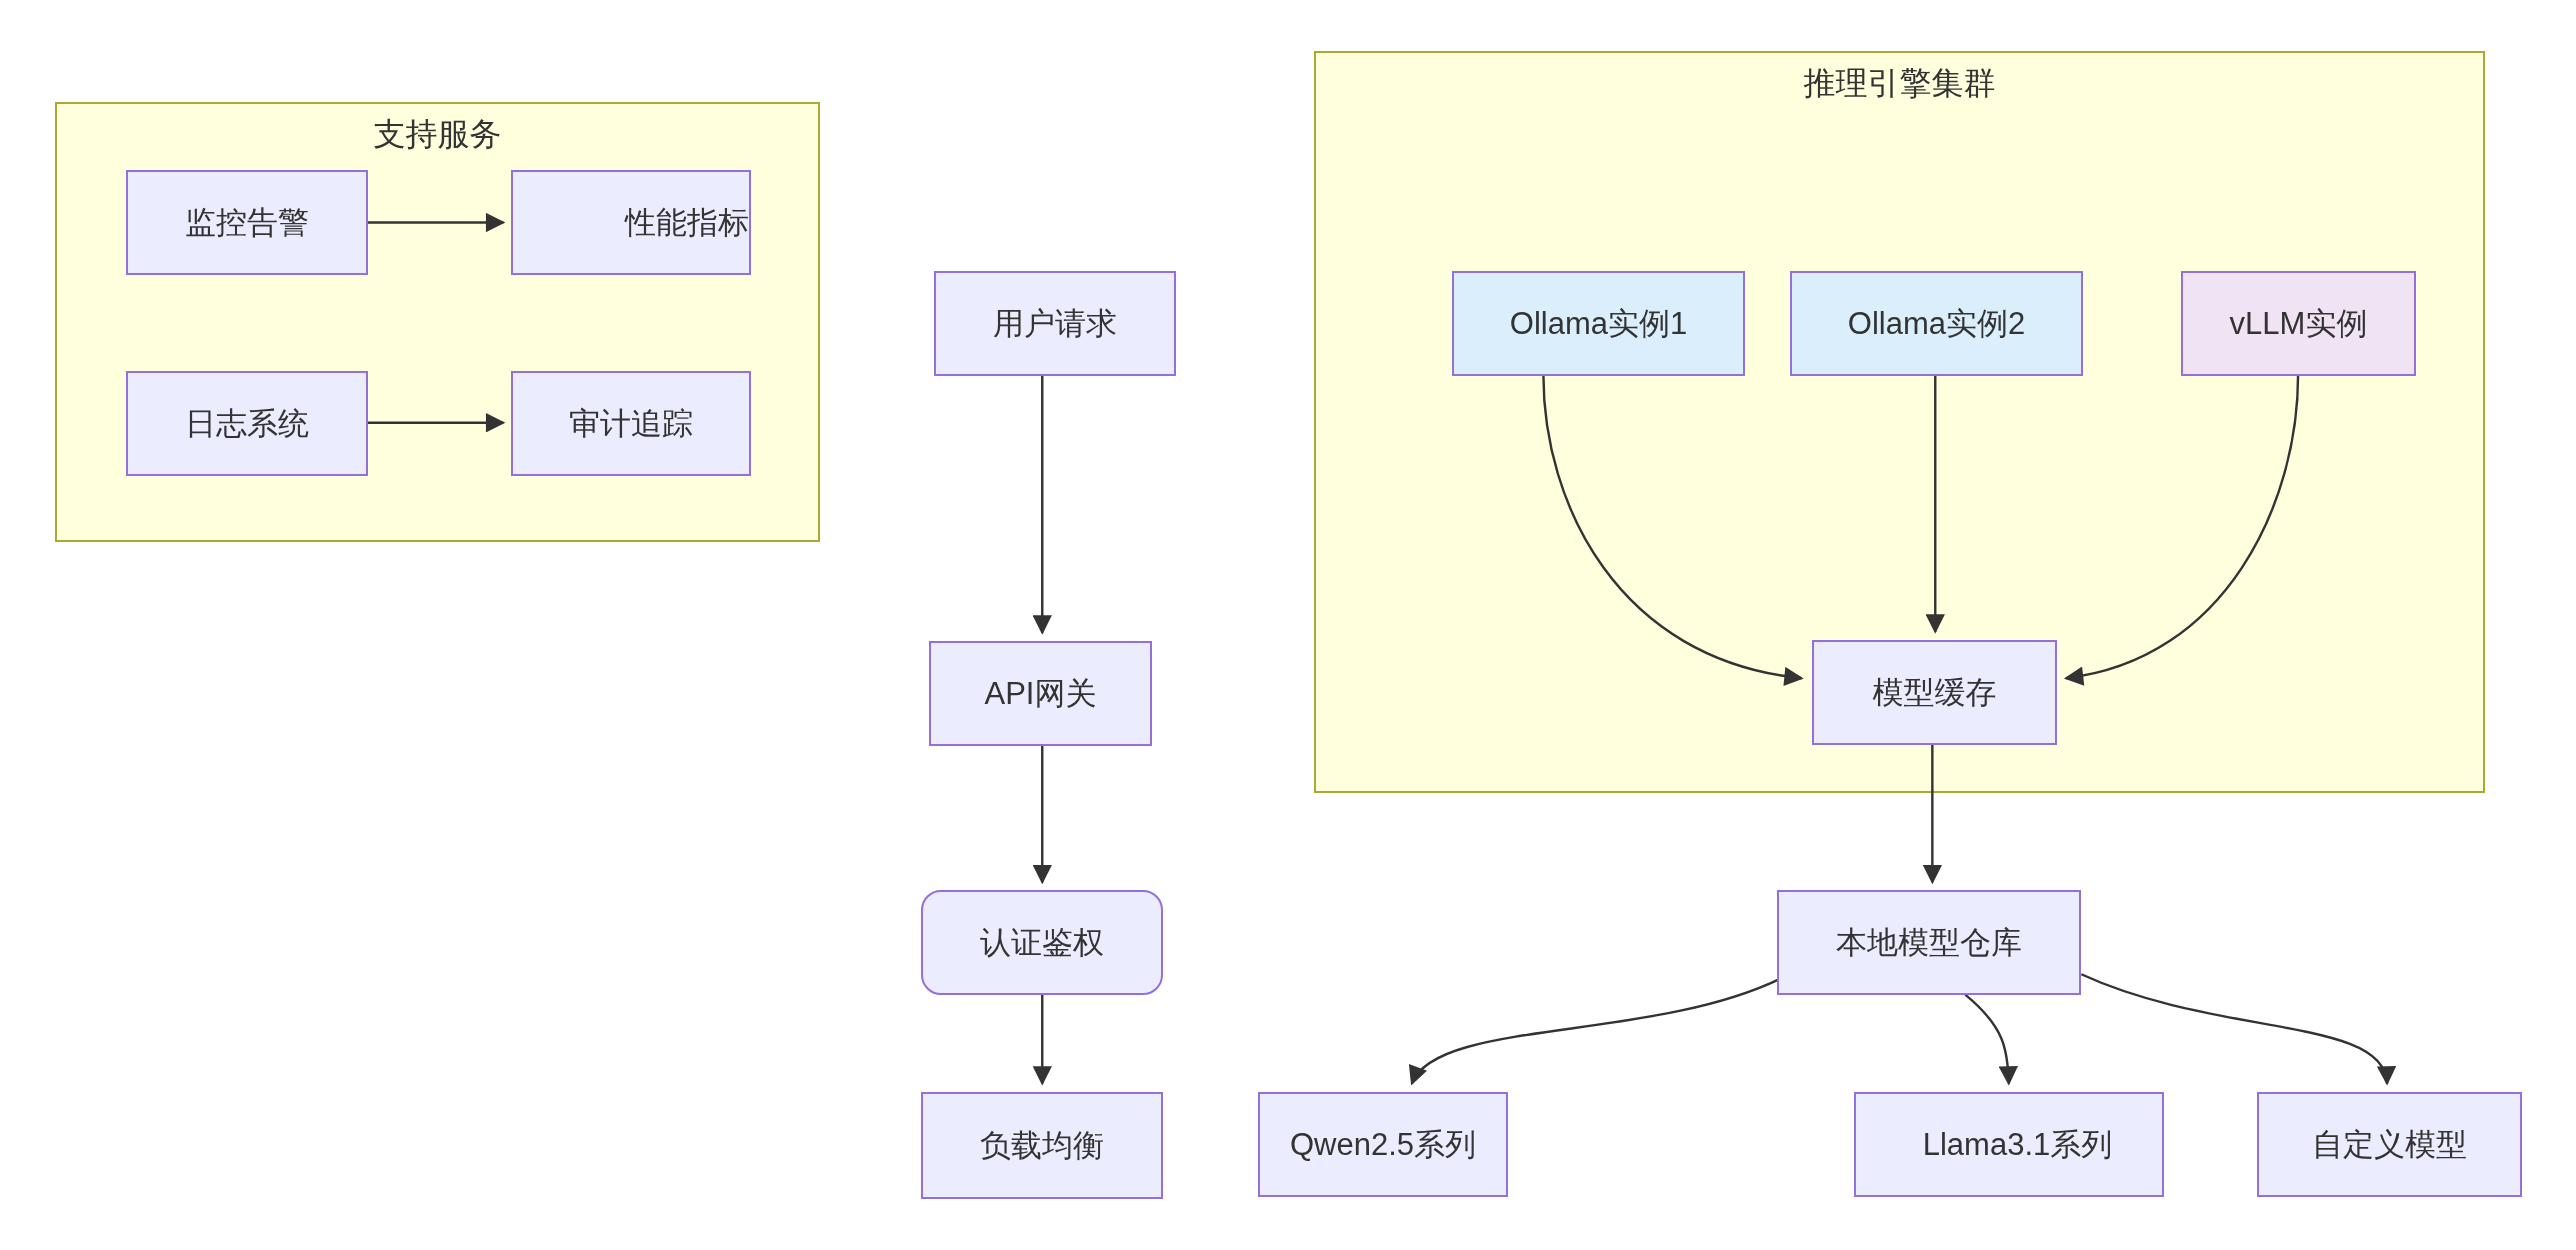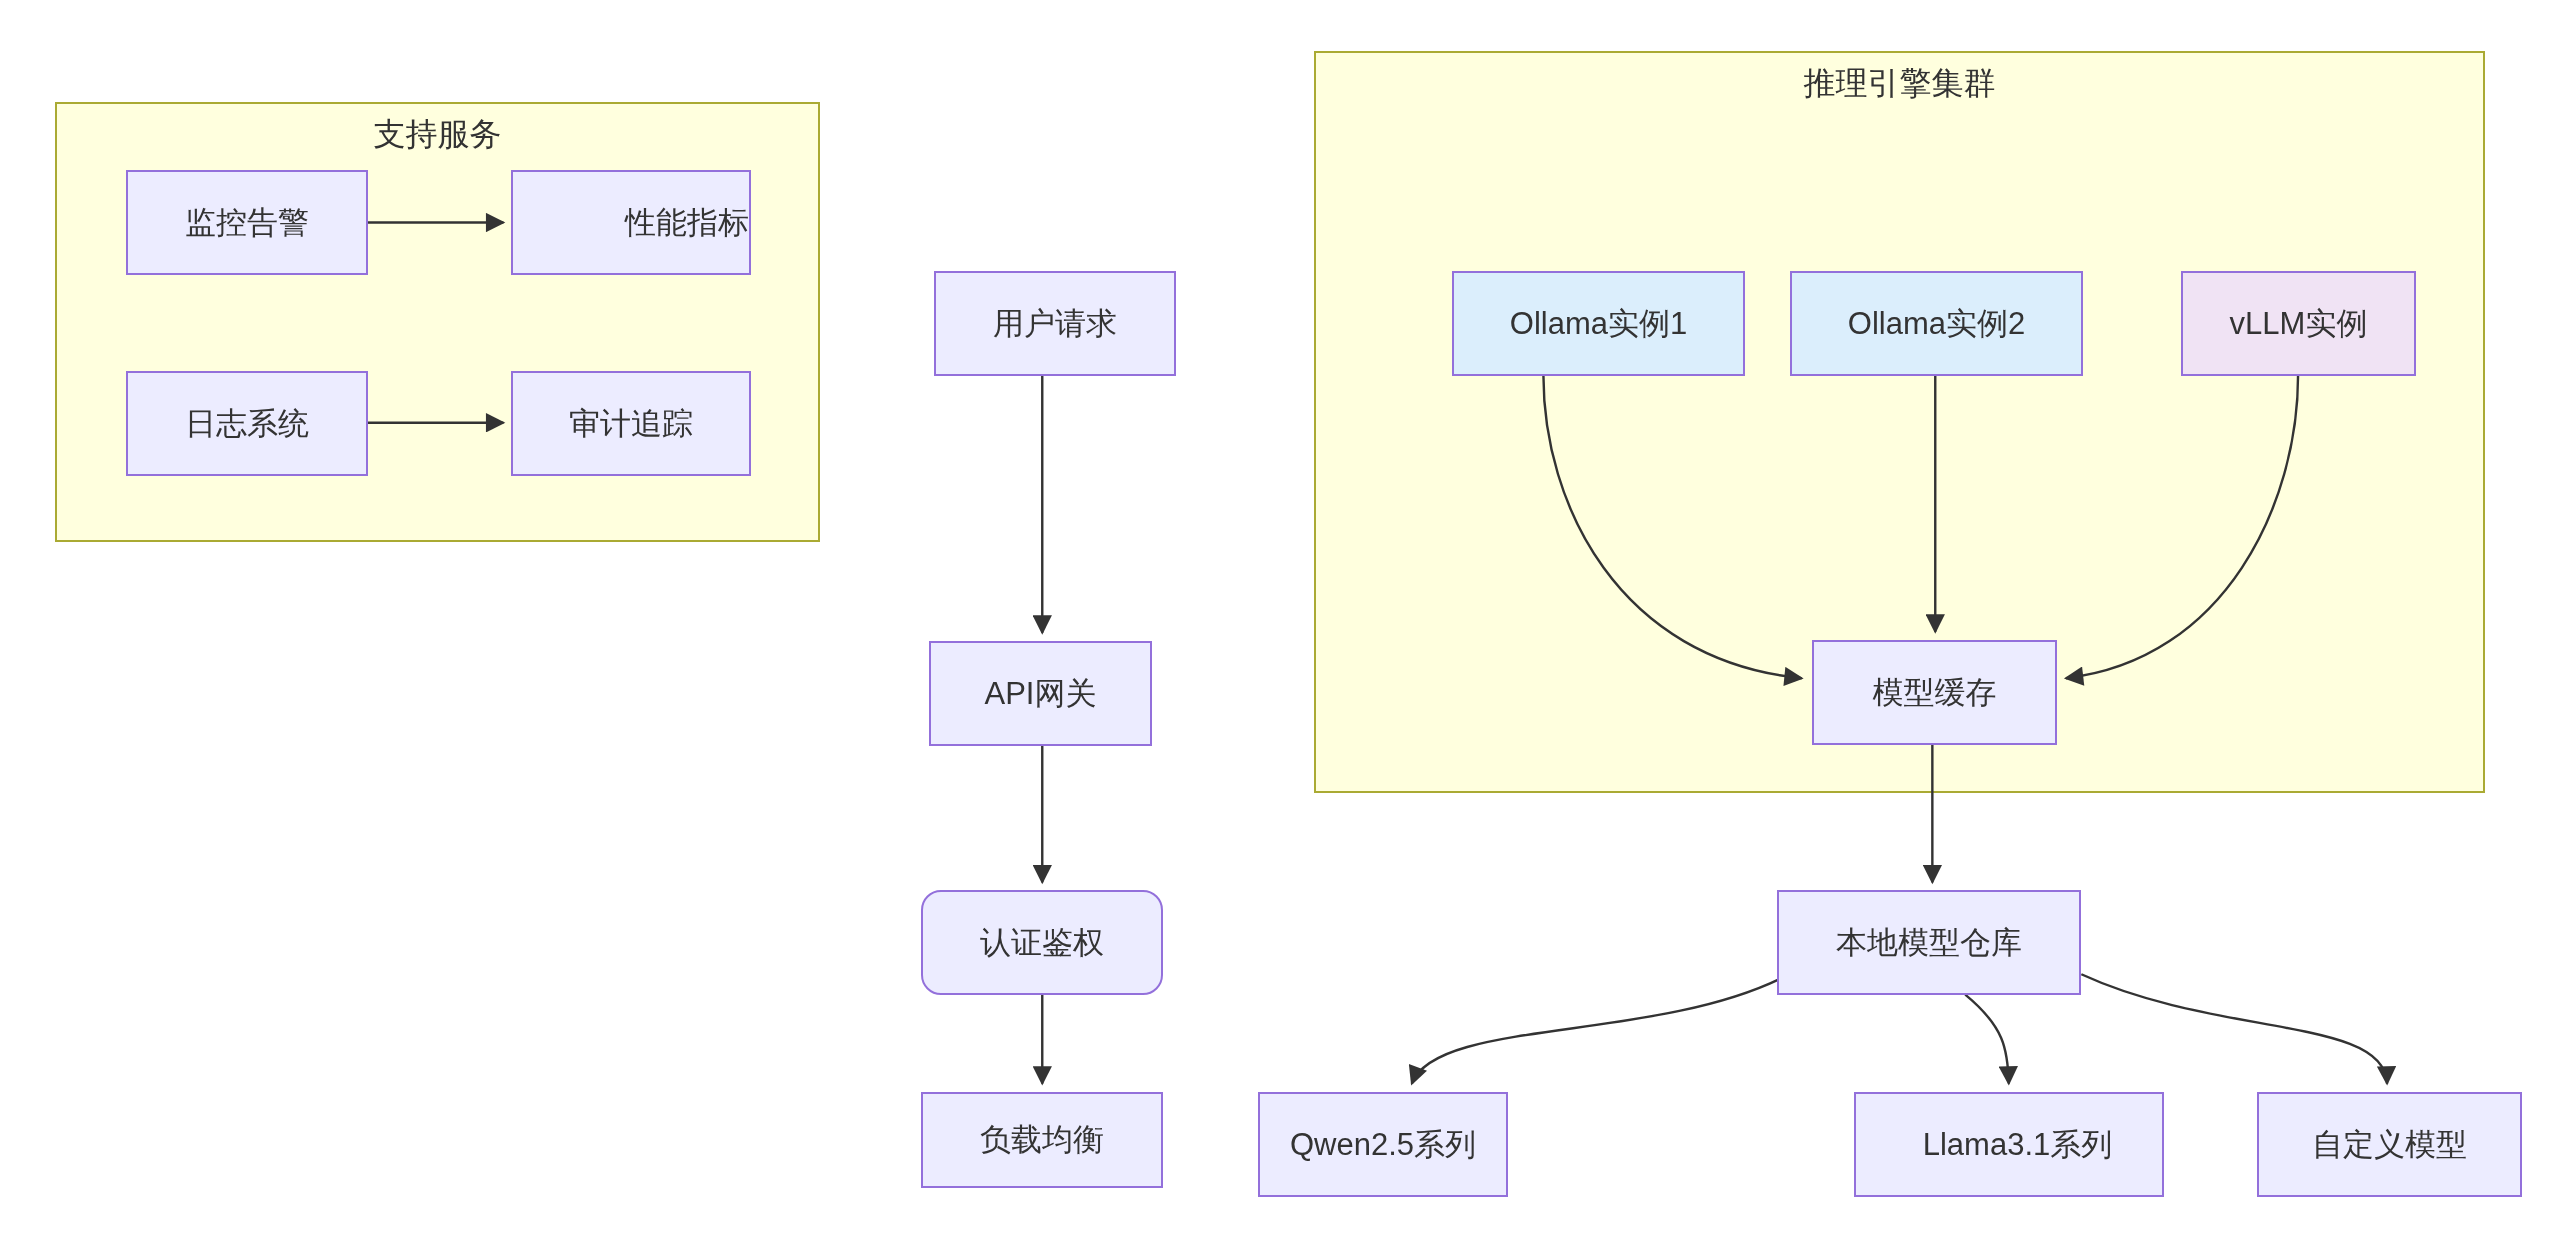--- a/index.html
+++ b/index.html
@@ -99,21 +99,21 @@
       </div>
       <div class="node" style="left: 934px; top: 271px; width: 242px; height: 105px;">
         <span>用户请求</span>
       </div>
       <div class="node" style="left: 929px; top: 641px; width: 223px; height: 105px;">
         <span>API网关</span>
       </div>
       <div class="node" style="left: 921px; top: 890px; width: 242px; height: 105px; border-radius: 20px;">
         <span>认证鉴权</span>
       </div>
-      <div class="node" style="left: 921px; top: 1092px; width: 242px; height: 96px;">
+      <div class="node" style="left: 921px; top: 1092px; width: 242px; height: 107px;">
         <span>负载均衡</span>
       </div>
       <div class="node blue" style="left: 1452px; top: 271px; width: 293px; height: 105px;">
         <span>Ollama实例1</span>
       </div>
       <div class="node blue" style="left: 1790px; top: 271px; width: 293px; height: 105px;">
         <span>Ollama实例2</span>
       </div>
       <div class="node pink" style="left: 2181px; top: 271px; width: 235px; height: 105px;">
         <span>vLLM实例</span>

